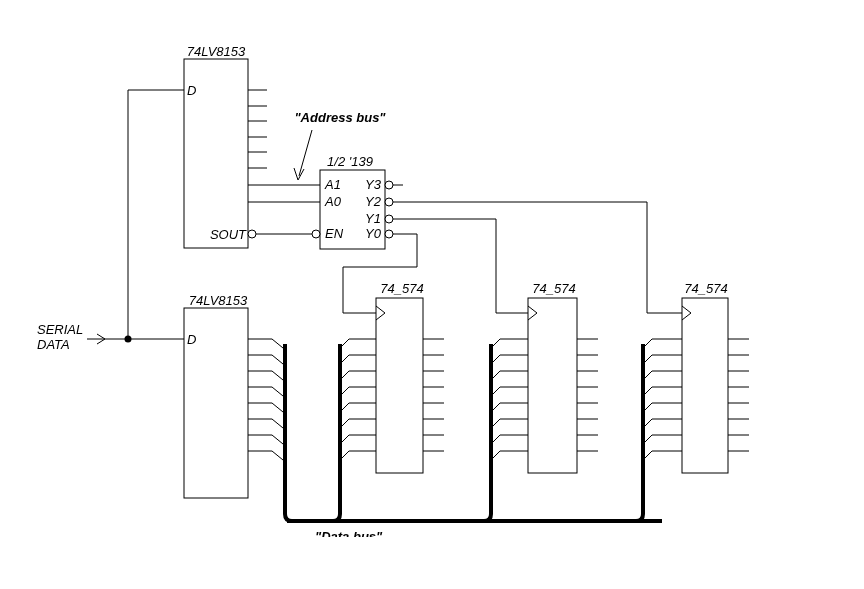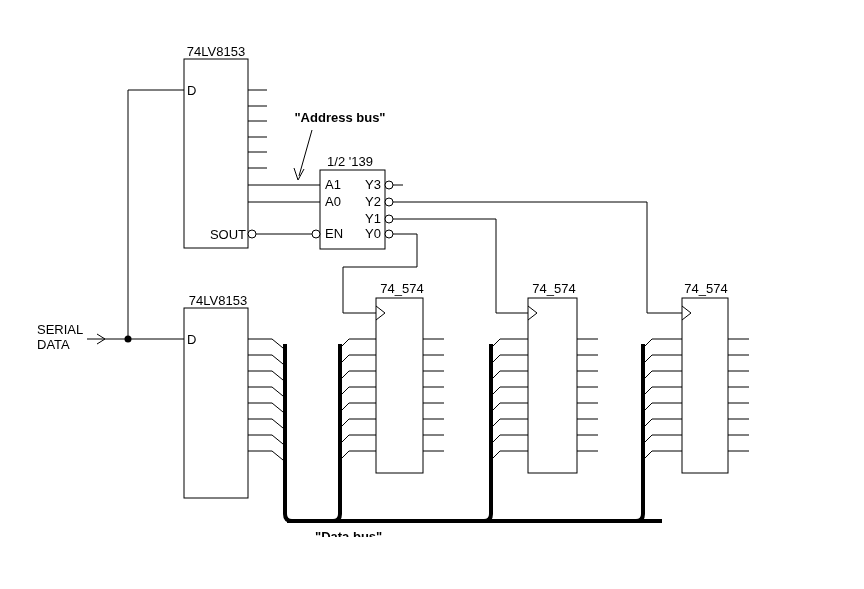--- a/index.html
+++ b/index.html
@@ -6,20 +6,21 @@
     margin: 0;
     padding: 0;
     background: #ffffff;
   }
   .stage {
     position: relative;
     width: 864px;
     height: 537px;
     background: #ffffff;
     overflow: hidden;
+    font-style: italic;
   }
   svg {
     display: block;
     font-family: "Liberation Sans", sans-serif;
   }
   .wire   { stroke: #000; stroke-width: 1; fill: none; }
   .box    { stroke: #000; stroke-width: 1; fill: #fff; }
   .bubble { stroke: #000; stroke-width: 1; fill: #fff; }
   .bus    { stroke: #000; stroke-width: 4; fill: none; }
   .lbl    { font-size: 13px; fill: #000; }

